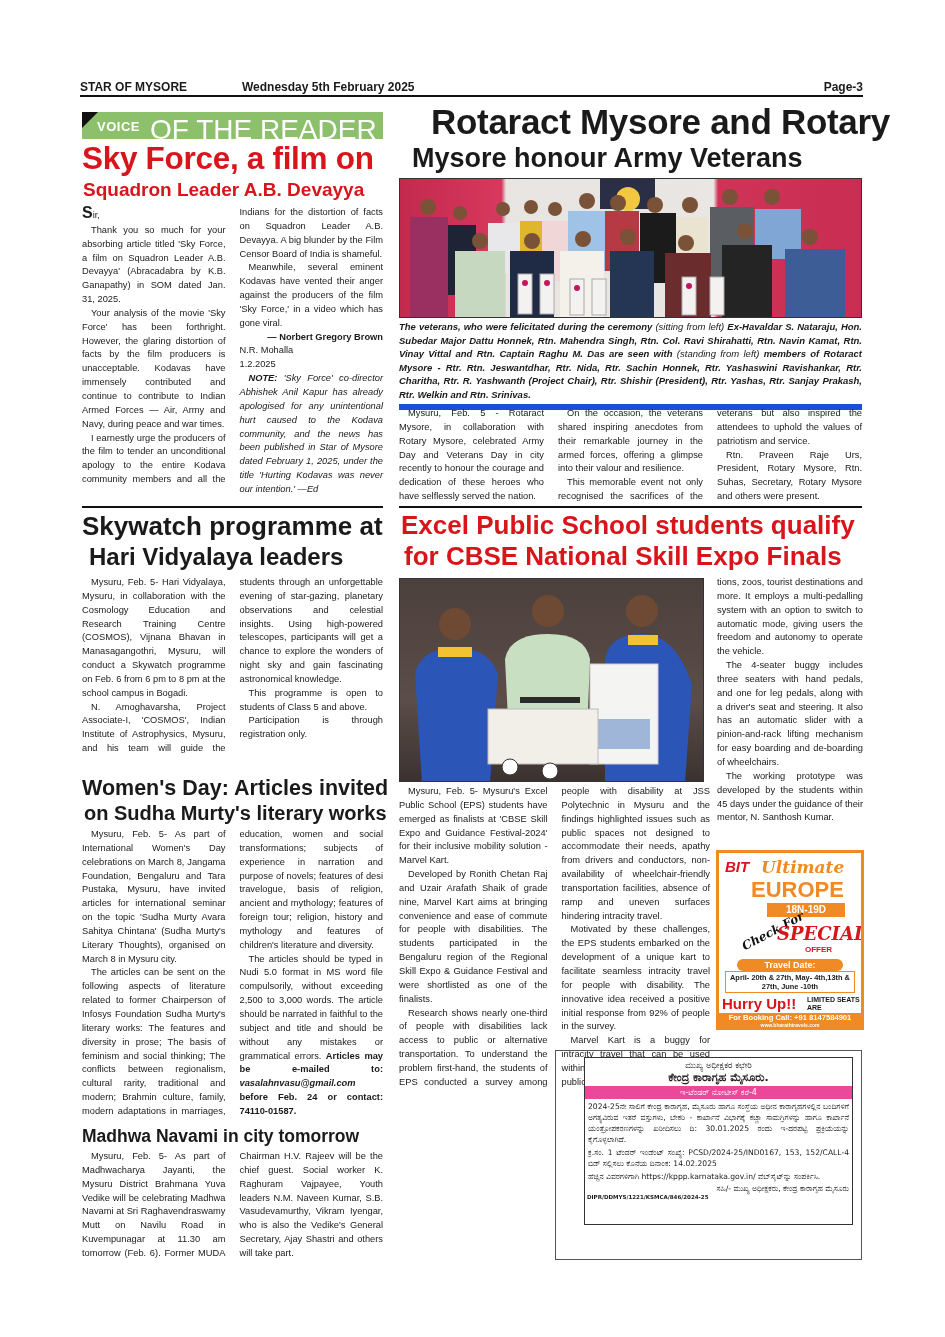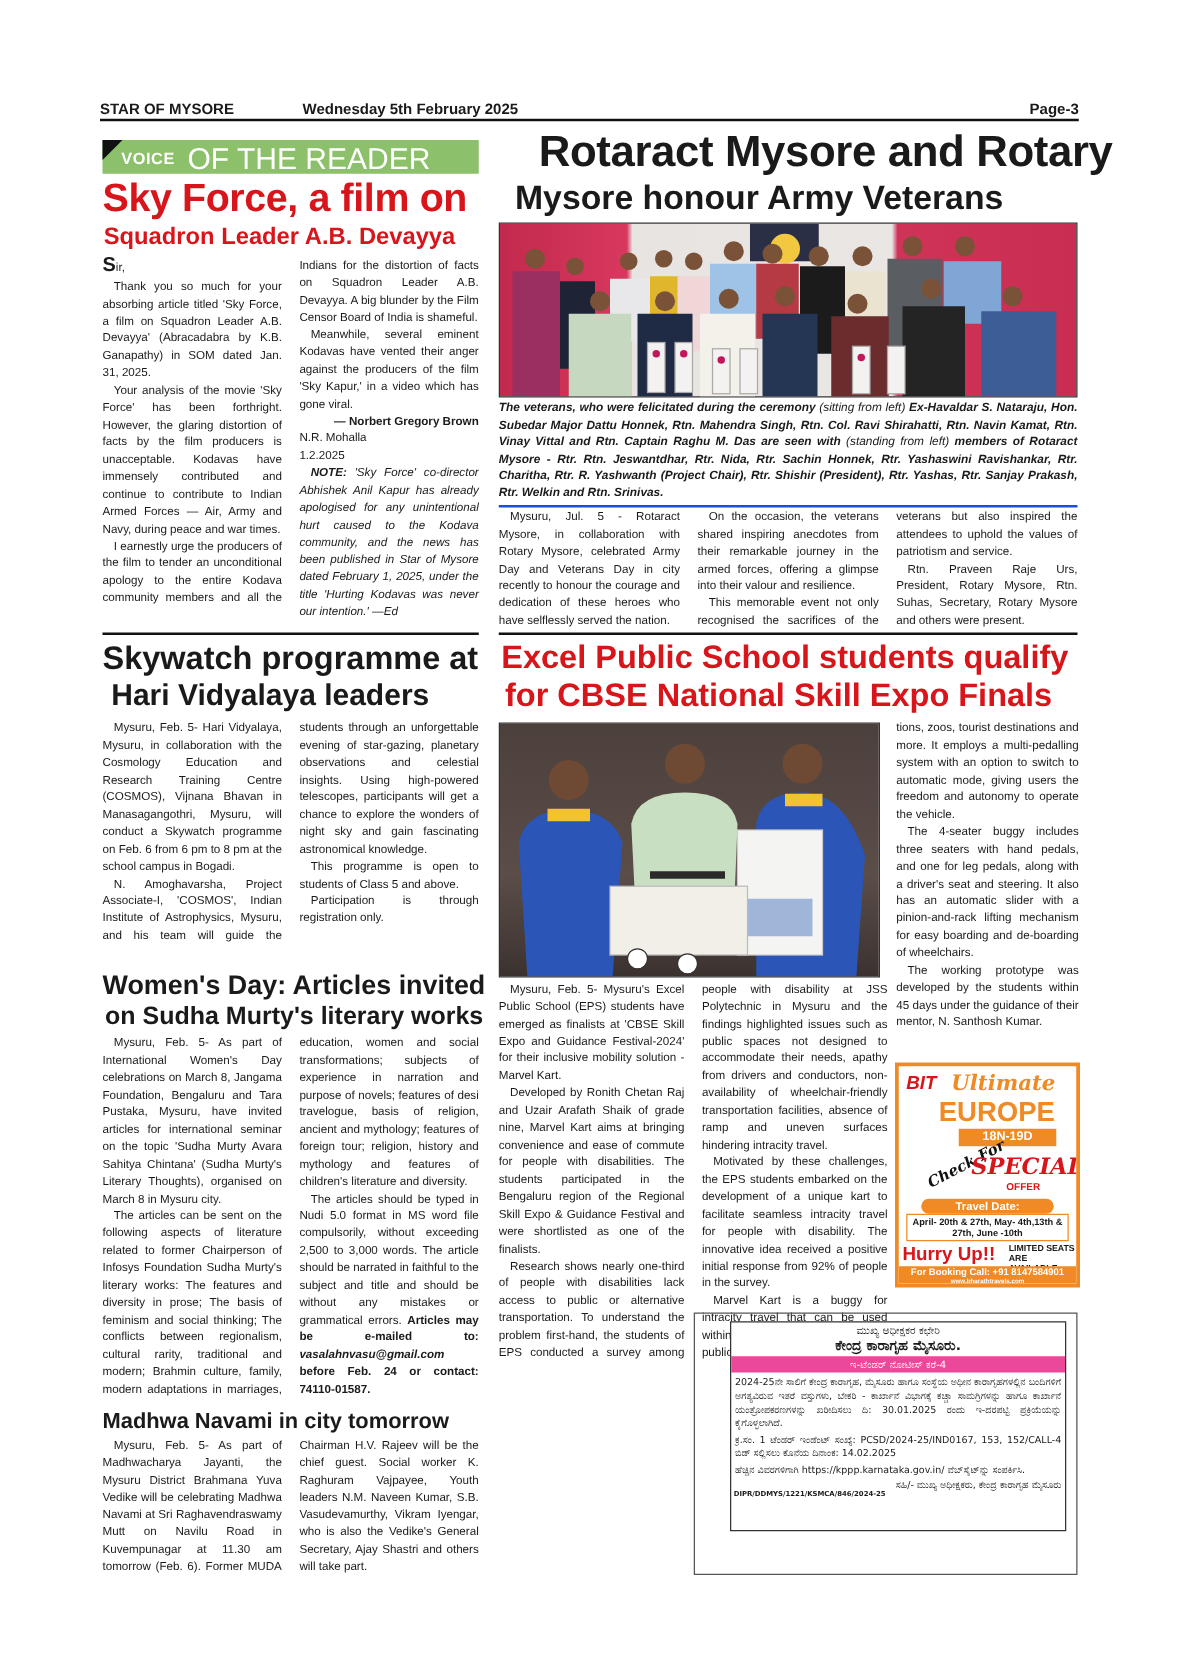--- a/index.html
+++ b/index.html
@@ -14,34 +14,34 @@
   .col { position: absolute; }
   .body-text { font-size: 9.3px; line-height: 13.85px; text-align: justify; hyphens: manual; }
   .body-text p { text-indent: 9px; }
   .two-col { column-count: 2; column-gap: 14px; }
   .three-col { column-count: 3; column-gap: 14px; }
 
   
   .vor-band { position: absolute; left: 82px; top: 112px; width: 301px; height: 27px; background: #8cc06a; color: #fff; }
   .vor-band .tri { position: absolute; left: 0; top: 0; width: 0; height: 0; border-top: 16px solid #111; border-right: 16px solid transparent; }
   .vor-band .voice { position: absolute; left: 15px; top: 7px; font-weight: bold; font-size: 13px; letter-spacing: 0.5px; }
-  .vor-band .oftr { position: absolute; left: 68px; top: 2px; font-size: 24px; }
+  .vor-band .oftr { position: absolute; left: 68px; top: 2px; font-size: 28px; }
   .red-head { color: #d7151b; font-weight: bold; }
   .h-sky1 { position: absolute; left: 82px; top: 140px; font-size: 31.5px; letter-spacing: -0.3px; white-space: nowrap; }
   .h-sky2 { position: absolute; left: 83px; top: 179px; font-size: 19px; white-space: nowrap; }
   .dropcap { font-weight: bold; font-size: 16px; }
 
   .rule { position: absolute; height: 2px; background: #111; }
 
   
   .h-rot1 { position: absolute; left: 399px; top: 102px; font-weight: bold; font-size: 35px; white-space: nowrap; letter-spacing: -0.3px; margin-left: 32px; }
   .h-rot2 { position: absolute; left: 412px; top: 143px; font-weight: bold; font-size: 27px; white-space: nowrap; }
   .photo { position: absolute; overflow: hidden; border: 1px solid #333; }
   .photo-rot { left: 399px; top: 178px; width: 463px; height: 140px; background: linear-gradient(90deg, #c22a4d 0%, #d8385d 22%, #e8e4e2 23%, #e9e6e4 68%, #cf3358 69%, #c92d52 100%); }
-  .caption { position: absolute; left: 399px; top: 320px; width: 463px; font-size: 9.5px; line-height: 13.6px; font-weight: bold; font-style: italic; text-align: justify; border-bottom: 2px solid #1d4ed8; padding-bottom: 2px; }
+  .caption { position: absolute; left: 399px; top: 320px; width: 463px; font-size: 9.5px; line-height: 13.6px; font-weight: bold; font-style: italic; text-align: justify; border-bottom: 6px solid #1d4ed8; padding-bottom: 2px; }
   .caption .light { font-weight: normal; }
 
   
   .h-sw1 { position: absolute; left: 82px; top: 511px; font-weight: bold; font-size: 26px; white-space: nowrap; }
   .h-sw2 { position: absolute; left: 89px; top: 543px; font-weight: bold; font-size: 24px; white-space: nowrap; }
 
   .h-wd1 { position: absolute; left: 82px; top: 776px; font-weight: bold; font-size: 21.5px; white-space: nowrap; }
   .h-wd2 { position: absolute; left: 84px; top: 802px; font-weight: bold; font-size: 20px; white-space: nowrap; }
 
   .h-mn { position: absolute; left: 82px; top: 1126px; font-weight: bold; font-size: 17.5px; white-space: nowrap; }
@@ -92,21 +92,21 @@
   <span class="voice">VOICE</span>
   <span class="oftr">OF THE READER</span>
 </div>
 <div class="h-sky1 red-head">Sky Force, a film on</div>
 <div class="h-sky2 red-head">Squadron Leader A.B. Devayya</div>
 <div class="col body-text two-col" style="left:82px; top:206px; width:301px; height:300px;">
   <div style="margin-bottom:1px;"><span class="dropcap">S</span><span>ir,</span></div>
   <p>Thank you so much for your absorbing article titled 'Sky Force, a film on Squadron Leader A.B. Devayya' (Abracadabra by K.B. Ganapathy) in SOM dated Jan. 31, 2025.</p>
   <p>Your analysis of the movie 'Sky Force' has been forthright. However, the glaring distortion of facts by the film producers is unacceptable. Kodavas have immensely contributed and continue to contribute to Indian Armed Forces — Air, Army and Navy, during peace and war times.</p>
   <p>I earnestly urge the producers of the film to tender an unconditional apology to the entire Kodava community members and all the Indians for the distortion of facts on Squadron Leader A.B. Devayya. A big blunder by the Film Censor Board of India is shameful.</p>
-  <p>Meanwhile, several eminent Kodavas have vented their anger against the producers of the film 'Sky Kapur,' in a video which has gone viral.</p>
+  <p>Meanwhile, several eminent Kodavas have vented their anger against the producers of the film 'Sky Force,' in a video which has gone viral.</p>
   <p style="text-align:right; font-weight:bold;">— Norbert Gregory Brown</p>
   <div>N.R. Mohalla</div>
   <div>1.2.2025</div>
   <p style="font-style:italic;"><b>NOTE:</b> <span>'Sky Force' co-director Abhishek Anil Kapur has already apologised for any unintentional hurt caused to the Kodava community, and the news has been published in Star of Mysore dated February 1, 2025, under the title 'Hurting Kodavas was never our intention.' —Ed</span></p>
 </div>
 <div class="rule" style="left:82px; top:506px; width:301px;"></div>
 
 <div class="h-rot1">Rotaract Mysore and Rotary</div>
 <div class="h-rot2">Mysore honour Army Veterans</div>
 <div class="photo photo-rot">
@@ -170,21 +170,21 @@
   </svg>
 </div>
 <div class="caption">
   <span>The veterans, who were felicitated during the ceremony</span>
   <span class="light">(sitting from left)</span>
   <span>Ex-Havaldar S. Nataraju, Hon. Subedar Major Dattu Honnek, Rtn. Mahendra Singh, Rtn. Col. Ravi Shirahatti, Rtn. Navin Kamat, Rtn. Vinay Vittal and Rtn. Captain Raghu M. Das are seen with</span>
   <span class="light">(standing from left)</span>
   <span>members of Rotaract Mysore - Rtr. Rtn. Jeswantdhar, Rtr. Nida, Rtr. Sachin Honnek, Rtr. Yashaswini Ravishankar, Rtr. Charitha, Rtr. R. Yashwanth (Project Chair), Rtr. Shishir (President), Rtr. Yashas, Rtr. Sanjay Prakash, Rtr. Welkin and Rtn. Srinivas.</span>
 </div>
 <div class="col body-text three-col" style="left:399px; top:407px; width:463px; height:98px;">
-  <p>Mysuru, Jul. 5 - Rotaract Mysore, in collaboration with Rotary Mysore, celebrated Army Day and Veterans Day in city recently to honour the courage and dedication of these heroes who have selflessly served the nation.</p>
+  <p>Mysuru, Feb. 5 - Rotaract Mysore, in collaboration with Rotary Mysore, celebrated Army Day and Veterans Day in city recently to honour the courage and dedication of these heroes who have selflessly served the nation.</p>
   <p>On the occasion, the veterans shared inspiring anecdotes from their remarkable journey in the armed forces, offering a glimpse into their valour and resilience.</p>
   <p>This memorable event not only recognised the sacrifices of the veterans but also inspired the attendees to uphold the values of patriotism and service.</p>
   <p>Rtn. Praveen Raje Urs, President, Rotary Mysore, Rtn. Suhas, Secretary, Rotary Mysore and others were present.</p>
 </div>
 <div class="rule" style="left:399px; top:506px; width:463px;"></div>
 
 <div class="h-sw1">Skywatch programme at</div>
 <div class="h-sw2">Hari Vidyalaya leaders</div>
 <div class="col body-text two-col" style="left:82px; top:576px; width:301px; height:195px;">
   <p>Mysuru, Feb. 5- Hari Vidyalaya, Mysuru, in collaboration with the Cosmology Education and Research Training Centre (COSMOS), Vijnana Bhavan in Manasagangothri, Mysuru, will conduct a Skywatch programme on Feb. 6 from 6 pm to 8 pm at the school campus in Bogadi.</p>

